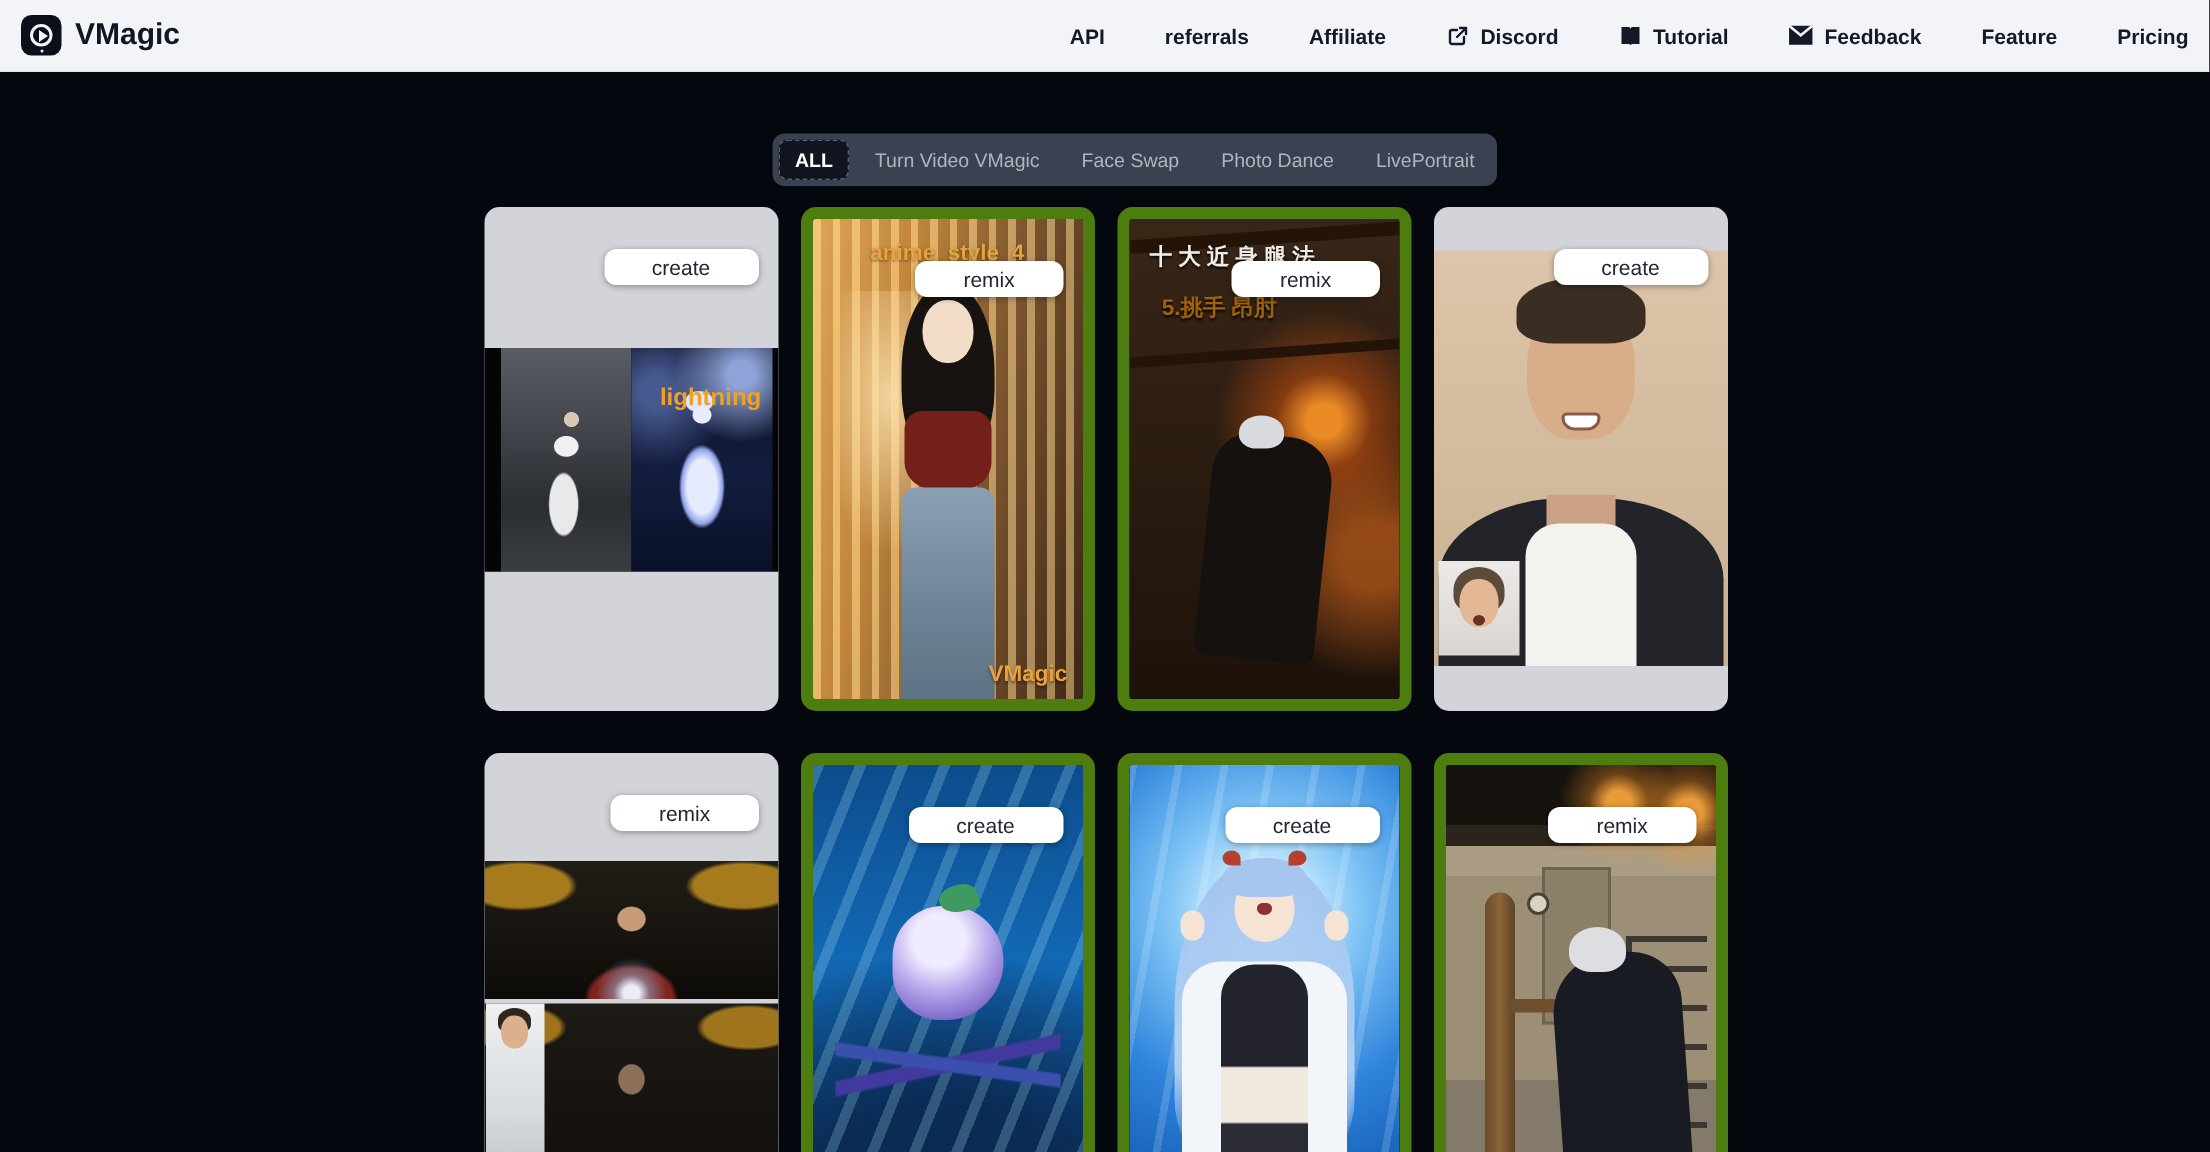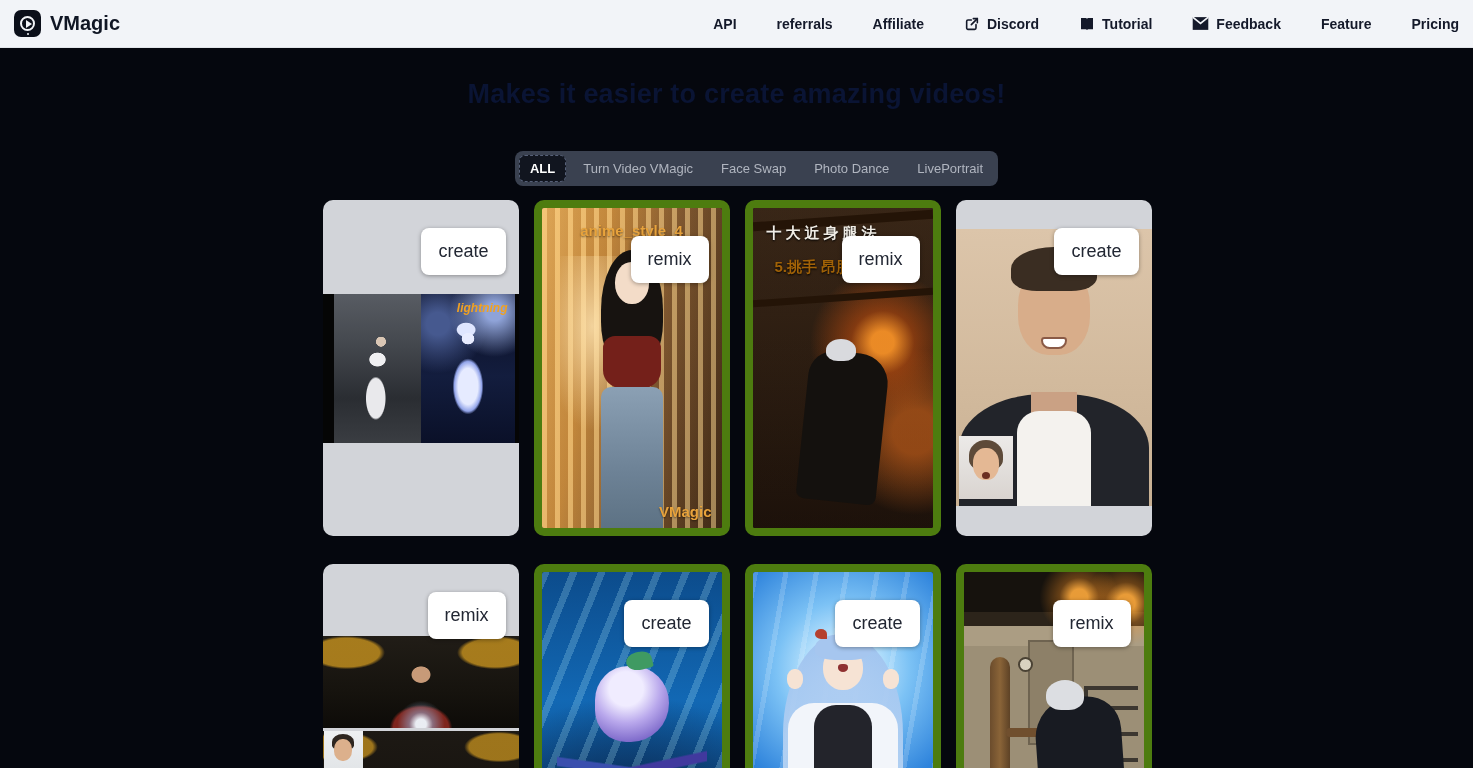--- a/index.html
+++ b/index.html
@@ -26,39 +26,39 @@
   .filterwrap { display:flex; justify-content:center; margin-top:41px; }
   .filterbar { display:inline-flex; align-items:center; gap:6px; background:#3a4150; border-radius:8px; padding:4px;margin-left:40px; }
   .ftab { font-size:13px; color:#b0b5bf; padding:6px 11px; border-radius:6px; cursor:pointer; white-space:nowrap; }
   .ftab.active { background:#11151f; color:#ffffff; font-weight:bold; border:1px dashed #566078; padding:5px 10px; }
 
   
   .grid { width:828px; margin:14px auto 0; display:grid; grid-template-columns:repeat(4,196px); grid-template-rows:336px 300px; gap:28px 15px; }
   .card { position:relative; border-radius:10px; overflow:hidden; cursor:pointer; }
   .card.gray { background:#d2d4d9; }
   .card.img { border:8px solid #4d7c0f; }
-  .cbtn { position:absolute; top:28px; right:13px; z-index:5; background:#ffffff; color:#222733; border:none; border-radius:8px; height:47px; padding:0 17px; font-size:18px; cursor:pointer; box-shadow:0 1px 4px rgba(0,0,0,.35); }
+  .cbtn { position:absolute; top:28px; right:13px; z-index:5; background:#ffffff; color:#222733; border:none; border-radius:8px; height:24px; padding:0 32px; font-size:14px; cursor:pointer; box-shadow:0 1px 4px rgba(0,0,0,.35); }
 
   
   .c1-strip { position:absolute; left:0; right:0; top:94px; height:149px; background:#050505; display:flex; }
   .c1-barL { width:11px; background:#050505; }
   .c1-barR { width:4px; background:#050505; }
   .c1-left { width:87px; background:
       radial-gradient(ellipse 8px 8px at 54% 32%, #d9c6b4 0 60%, transparent 65%),
       radial-gradient(ellipse 13px 11px at 50% 44%, #f0f0f2 0 60%, transparent 66%),
       radial-gradient(ellipse 16px 34px at 48% 70%, #e9e9ec 0 58%, transparent 64%),
       linear-gradient(180deg,#585c63 0%,#43474d 35%,#2a2d32 70%,#3a3d42 100%); }
   .c1-right { flex:1; position:relative; background:
       radial-gradient(ellipse 10px 9px at 50% 30%, #e8ecff 0 60%, transparent 66%),
       radial-gradient(ellipse 16px 12px at 48% 24%, #dfe6ff 0 55%, transparent 62%),
       radial-gradient(ellipse 22px 40px at 50% 62%, #e6ebff 0 45%, #93a5ea 62%, transparent 70%),
       radial-gradient(circle at 78% 12%, #8fa3d8 0 6%, transparent 30%),
       radial-gradient(circle at 18% 20%, #46598f 0 8%, transparent 35%),
       linear-gradient(180deg,#0a0e22 0%,#131d3e 55%,#0a1028 100%); }
-  .ov-lightning { position:absolute; top:7px; right:7px; font-size:12px; font-weight:bold; color:#f0a122;font-style:italic; }
+  .ov-lightning { position:absolute; top:25px; right:7px; font-size:16px; font-weight:bold; color:#f0a122; }
 
   
   .c2-art { position:absolute; inset:0; background:
       repeating-linear-gradient(90deg, rgba(255,214,140,.55) 0 5px, rgba(150,95,40,.15) 5px 13px),
       linear-gradient(100deg,#eab25e 0%,#c88c3e 30%,#7a5530 60%,#2c1d12 100%); }
   .c2-glow { position:absolute; left:10%; top:15%; width:45%; height:55%; background:radial-gradient(ellipse at 40% 40%, rgba(255,230,180,.8), transparent 70%); }
   .c2-hair { position:absolute; left:50%; top:13%; width:62px; height:120px; margin-left:-31px; background:#171310; border-radius:50% 50% 40% 40%; }
   .c2-face { position:absolute; left:50%; top:17%; width:34px; height:42px; margin-left:-17px; background:#f3dcc8; border-radius:48%; }
   .c2-top { position:absolute; left:50%; top:40%; width:58px; height:52px; margin-left:-29px; background:#74201a; border-radius:12px 12px 18px 18px; }
   .c2-jeans { position:absolute; left:50%; top:56%; width:62px; height:44%; margin-left:-31px; background:linear-gradient(180deg,#8ba0b4,#6d8296 60%,#5d7284); border-radius:10px 10px 0 0; }
@@ -202,21 +202,20 @@
         <span>Feature</span>
       </span>
     <span class="nav-item">
         <span>Pricing</span>
       </span>
   </nav>
 
 </header>
 
 <main>
-  <h1 class="headline">Makes it easier to create amazing videos!</h1>
 
   <div class="filterwrap">
     <div class="filterbar">
       <span class="ftab active">ALL</span>
       <span class="ftab">Turn Video VMagic</span>
       <span class="ftab">Face Swap</span>
       <span class="ftab">Photo Dance</span>
       <span class="ftab">LivePortrait</span>
     </div>
   </div>

